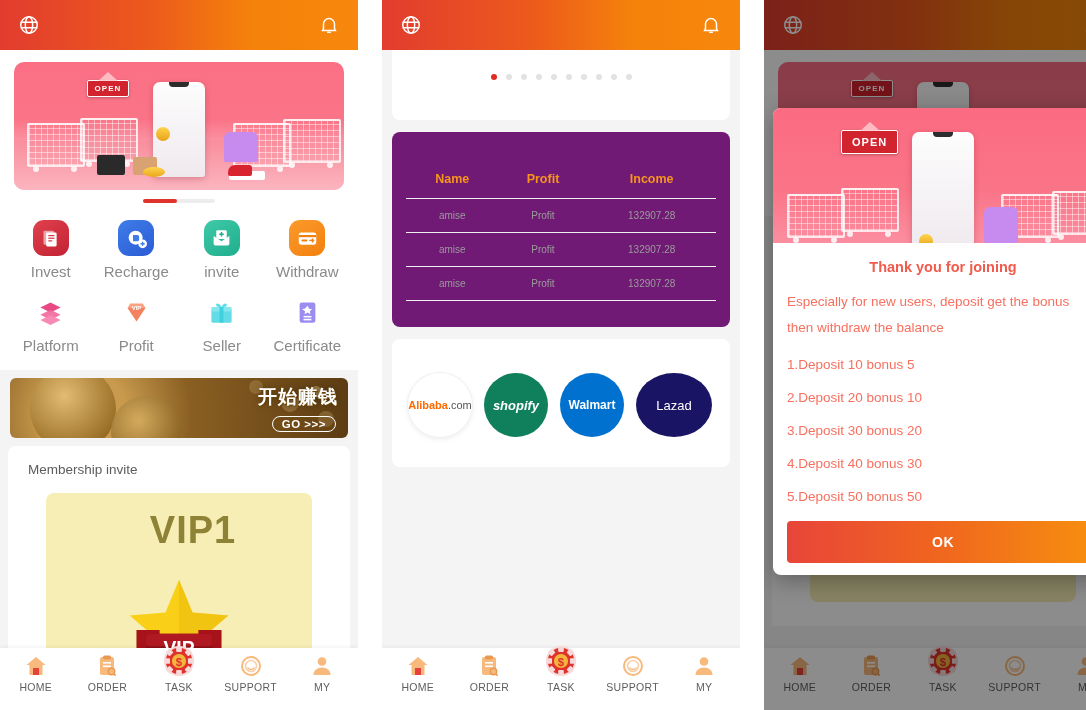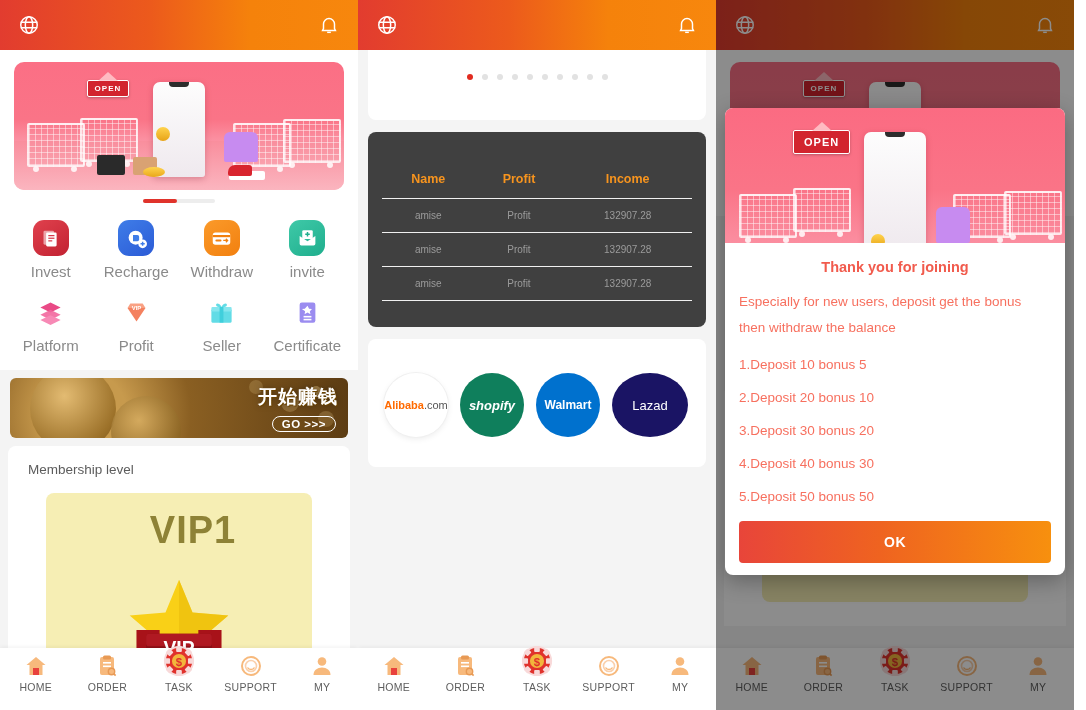--- a/index.html
+++ b/index.html
@@ -2,21 +2,21 @@
 <html><head>
 <meta charset="utf-8">
 <style>
   * { box-sizing: border-box; margin: 0; padding: 0; }
   html, body {
     width: 1086px; height: 710px;
     background: #ffffff;
     font-family: "Liberation Sans", sans-serif;
     overflow: hidden;
   }
-  .stage { position: relative; width: 1086px; height: 710px; display: flex; gap: 0; background:#ffffff;}
+  .stage { position: relative; width: 1086px; height: 710px; display: flex; gap: 24px; background:#ffffff;}
 
   .panel {
     position: relative;
     width: 358px; height: 710px;
     background: #f4f4f4;
     overflow: hidden;
     flex: 0 0 358px;
   }
   .panel.p3 { width: 358px; flex: 0 0 358px; }
 
@@ -115,21 +115,21 @@
   
   .p2body { position:absolute; top:50px; left:0; right:0; bottom:0; background:#f4f4f4; }
   .join-card { margin: -56px 10px 0 10px; background:#fff; border-radius:8px; padding-bottom: 20px; overflow:hidden; }
   .join-inner { padding: 14px 14px 0 14px; }
   .join-banner { background:#f6eea0; border-radius:4px; height: 86px; display:flex; align-items:center; justify-content:center; margin-top:-44px;}
   .join-btn { background:#c6c2a7; color:#7c7c72; font-size:14.5px; letter-spacing:1.1px; padding:12px 0; width:76%; text-align:center; border-radius:4px; }
   .dots { display:flex; gap:9px; justify-content:center; padding: 24px 0 20px 0; }
   .dot { width:6px; height:6px; border-radius:50%; background:#e2e2e2; }
   .dot.on { background:#e12b20; }
 
-  .tbl-card { margin: 12px 10px 0 10px; background:#404040; border-radius:8px; padding: 34px 14px 26px 14px; }
+  .tbl-card { margin: 12px 10px 0 10px; background:#701a75; border-radius:8px; padding: 34px 14px 26px 14px; }
   table { width:100%; border-collapse: collapse; }
   th { font-size:12.5px; color:#f7941e; font-weight:bold; padding: 6px 0 12px 0; }
   td { font-size:10px; color:#9b9b9b; padding: 11px 0; text-align:center; border-top:1px solid #f0f0f0; }
   tbody tr:last-child td { border-bottom:1px solid #f0f0f0; }
 
   .brand-card { margin: 12px 10px 0 10px; background:#fff; border-radius:8px; padding: 34px 0 30px 0; position:relative; overflow:hidden;}
   .brands { display:flex; gap: 12px; padding-left: 16px; align-items:center; }
   .brand { width: 64px; height: 64px; border-radius: 50%; flex:0 0 64px; display:flex; align-items:center; justify-content:center;
     position:relative; overflow:hidden; }
   .b-shopify { background:#0f7f5c; }
@@ -225,39 +225,39 @@
               <svg viewBox="0 0 24 24" fill="#fff">
                   <circle cx="11" cy="11" r="8"></circle>
                   <path d="M8 8h5a2 2 0 012 2v3a2 2 0 01-2 2H8z" fill="#3f7de8"></path>
                   <circle cx="19" cy="18" r="5"></circle>
                   <path d="M19 15.6v4.8M16.6 18h4.8" stroke="#3f7de8" stroke-width="1.6"></path>
                 </svg>
             </div>
             <div class="glabel">Recharge</div>
           </div>
           <div class="gitem">
+            <div class="tile t-invite">
+              <svg viewBox="0 0 24 24" fill="#fff">
+                  <path d="M3 9l9 6 9-6v9a2 2 0 01-2 2H5a2 2 0 01-2-2z"></path>
+                  <rect x="6" y="2.5" width="12" height="10" rx="1.5"></rect>
+                  <path d="M12 4.6v5.2M9.4 7.2h5.2" stroke="#1fae8d" stroke-width="1.7"></path>
+                </svg>
+            </div>
+            <div class="glabel">invite</div>
+          </div>
+          <div class="gitem">
             <div class="tile t-withdraw">
               <svg viewBox="0 0 24 24" fill="#fff">
                   <rect x="2" y="5" width="20" height="14" rx="3"></rect>
                   <rect x="2" y="8" width="20" height="2.5" fill="#f2800f"></rect>
                   <rect x="5" y="13" width="7" height="2.4" rx="1.2" fill="#f2800f"></rect>
                   <path d="M14 14.2h5m-2-2l2 2-2 2" stroke="#f2800f" stroke-width="1.5" fill="none"></path>
                 </svg>
             </div>
             <div class="glabel">Withdraw</div>
-          </div>
-          <div class="gitem">
-            <div class="tile t-invite">
-              <svg viewBox="0 0 24 24" fill="#fff">
-                  <path d="M3 9l9 6 9-6v9a2 2 0 01-2 2H5a2 2 0 01-2-2z"></path>
-                  <rect x="6" y="2.5" width="12" height="10" rx="1.5"></rect>
-                  <path d="M12 4.6v5.2M9.4 7.2h5.2" stroke="#1fae8d" stroke-width="1.7"></path>
-                </svg>
-            </div>
-            <div class="glabel">invite</div>
           </div>
 
           <div class="gitem">
             <div class="plain">
               <svg viewBox="0 0 24 24">
                   <path d="M12 3l9 4.5-9 4.5L3 7.5z" fill="#e94a86"></path>
                   <path d="M12 9.6l9 4.5-9 4.5-9-4.5z" fill="#f2679d" opacity=".9"></path>
                   <path d="M12 14.4l9 4.3-9 4.3-9-4.3z" fill="#f789b5"></path>
                 </svg>
             </div>
@@ -302,21 +302,21 @@
         <div class="gold">
           <div class="bigcoin"></div>
           <div class="bigcoin2"></div>
           <div class="bokeh"></div>
           <div class="gold-cn">开始赚钱</div>
           <div class="gold-go">GO &gt;&gt;&gt;</div>
         </div>
       </div>
 
       <div class="mem-card">
-        <div class="mem-title">Membership level</div>
+        <div class="mem-title">Membership invite</div>
         <div class="vipbox">
           <div class="vip1">VIP1</div>
           <svg class="star" viewBox="0 0 120 112">
             <path d="M60 6l14 34 37 3-28 24 9 36-32-20-32 20 9-36L9 43l37-3z" fill="#f9d017"></path>
             <path d="M60 6l14 34 37 3-28 24 9 36-32-20z" fill="#eab90b" opacity=".55"></path>
             <path d="M16 58h24v28H16z" fill="#a81219"></path>
             <path d="M80 58h24v28H80z" fill="#a81219"></path>
             <rect x="26" y="62" width="68" height="28" rx="3" fill="#8e0f16"></rect>
             <rect x="26" y="62" width="68" height="13" rx="3" fill="#b01922"></rect>
             <text x="60" y="84" font-size="20" fill="#fff" text-anchor="middle" font-family="Liberation Sans" font-weight="bold">VIP</text>

